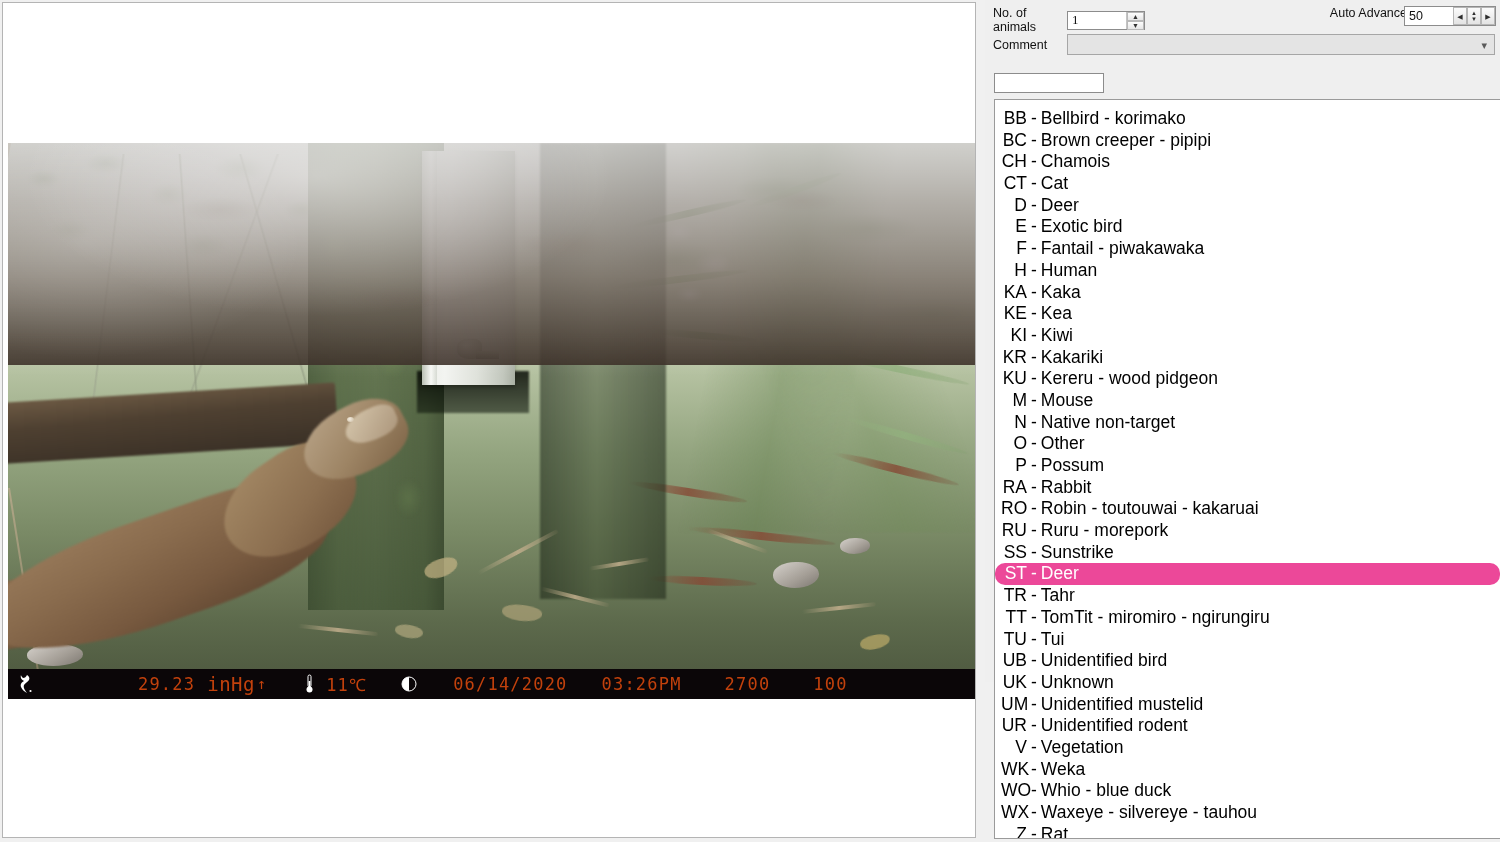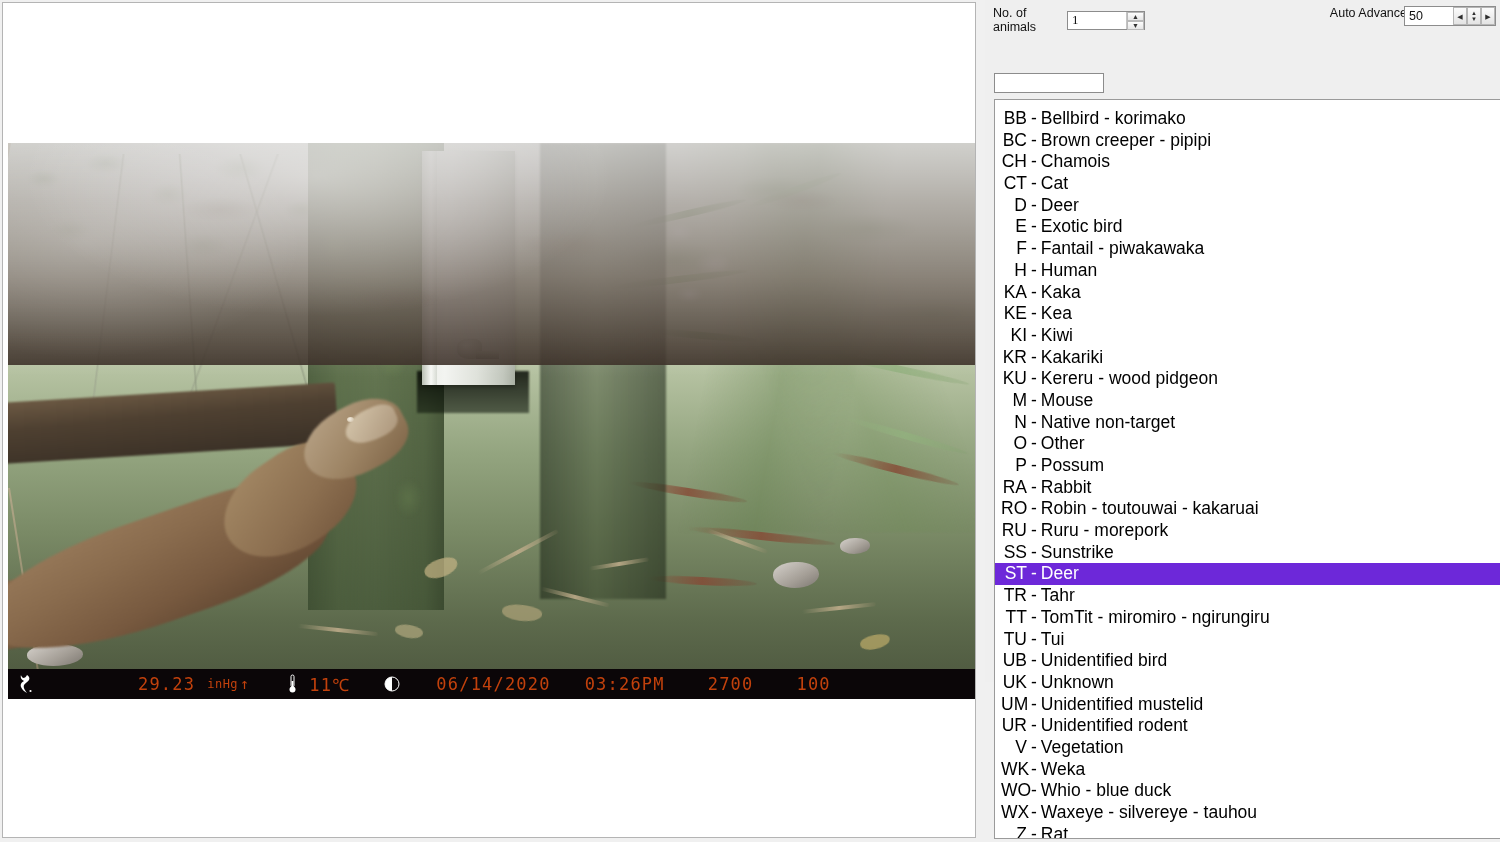--- a/index.html
+++ b/index.html
@@ -254,21 +254,21 @@
     background:#0b0608;
     display:flex;align-items:center;
     color:#c2410c;
     font-family:"DejaVu Sans Mono", monospace;
     font-size:17px;letter-spacing:1.2px;
     white-space:nowrap;
   }
   .infobar .seg{display:flex;align-items:center;}
   .ib-logo{width:30px;display:flex;justify-content:center;align-items:center;margin-left:4px;}
   .ib-press{margin-left:96px;}
-  .ib-unit{margin-left:12px;font-size:12px;letter-spacing:.5px;}
+  .ib-unit{margin-left:12px;font-size:19px;letter-spacing:.5px;}
   .ib-arrow{margin-left:2px;font-size:15px;}
   .ib-thermo{margin-left:38px;}
   .ib-temp{margin-left:12px;}
   .ib-moon{margin-left:34px;}
   .ib-date{margin-left:36px;}
   .ib-time{margin-left:34px;}
   .ib-cam{margin-left:43px;}
 
   
   .classify{
@@ -486,20 +486,27 @@
       <span class="lbl" style="width:70px;">No. of animals</span>
       <div class="spin" style="margin-left:4px;">
         <input type="text" value="1" style="">
         <div class="spinbtns">
           <div>▲</div>
           <div>▼</div>
         </div>
       </div>
     </div>
 
+    <div class="row r-comment">
+      <span class="lbl" style="width:70px;">Comment</span>
+      <div class="combo" style="margin-left:4px;">
+        <span class="val"></span>
+        <span class="chev">▾</span>
+      </div>
+    </div>
 
     <div class="row r-auto">
       <span class="lbl">Auto Advance</span>
       <div class="chk">
         <span>✓</span>
       </div>
     </div>
 
     <div class="row r-advnum">
       <div class="advspin">
@@ -619,21 +626,21 @@
           <div class="li">
             <span class="code">RU</span>
             <span class="sep">-</span>
             <span>Ruru - morepork</span>
           </div>
           <div class="li">
             <span class="code">SS</span>
             <span class="sep">-</span>
             <span>Sunstrike</span>
           </div>
-          <div class="li sel" style="background: #6d28d9;">
+          <div class="li sel" style="background: #ec4899; border-radius: 10px;">
             <span class="code">ST</span>
             <span class="sep">-</span>
             <span>Deer</span>
           </div>
           <div class="li">
             <span class="code">TR</span>
             <span class="sep">-</span>
             <span>Tahr</span>
           </div>
           <div class="li">

